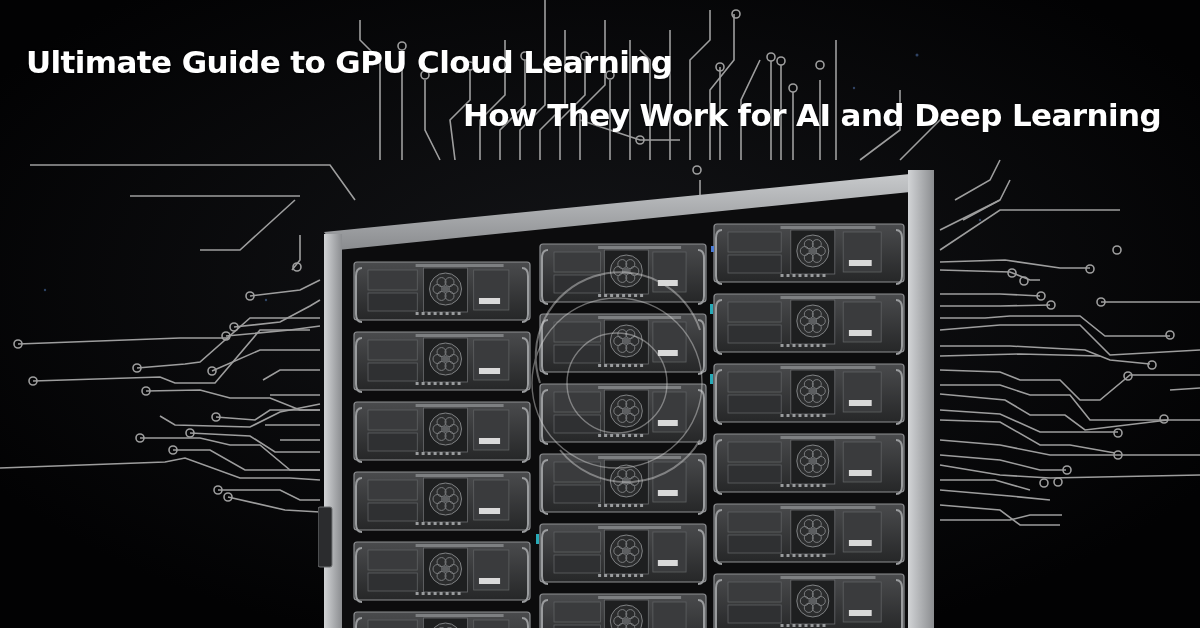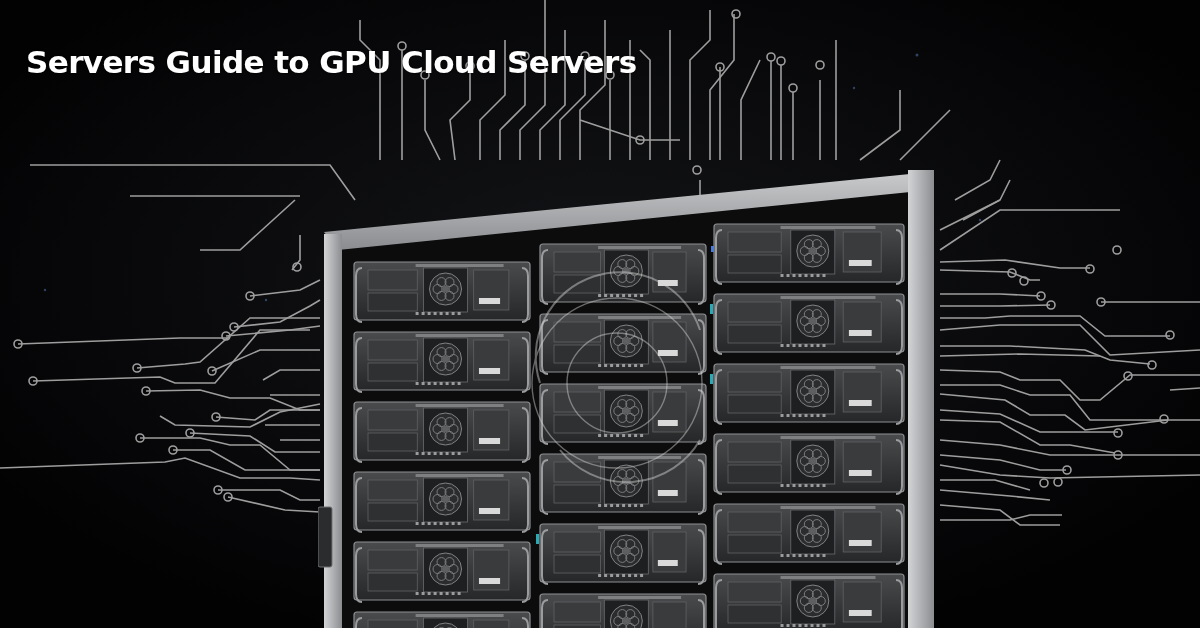--- a/index.html
+++ b/index.html
@@ -687,14 +687,15 @@
 
   <svg class="overlay" viewBox="0 0 1200 628" xmlns="http://www.w3.org/2000/svg">
     <g stroke="#d8d8d8" fill="none" opacity="0.45" stroke-width="1.4">
       <circle cx="617" cy="383" r="85"></circle>
       <circle cx="617" cy="383" r="50"></circle>
       <path d="M 540 383 A 80 80 0 0 1 700 330" stroke-width="2"></path>
       <path d="M 700 440 A 85 85 0 0 1 560 450" stroke-width="2"></path>
     </g>
   </svg>
 
-  <div class="title1">Servers Guide to GPU Cloud Servers</div>
+  <div class="title1">Ultimate Guide to GPU Cloud Learning</div>
+  <div class="title2">How They Work for AI and Deep Learning</div>
 </div>
 
 </body></html>

